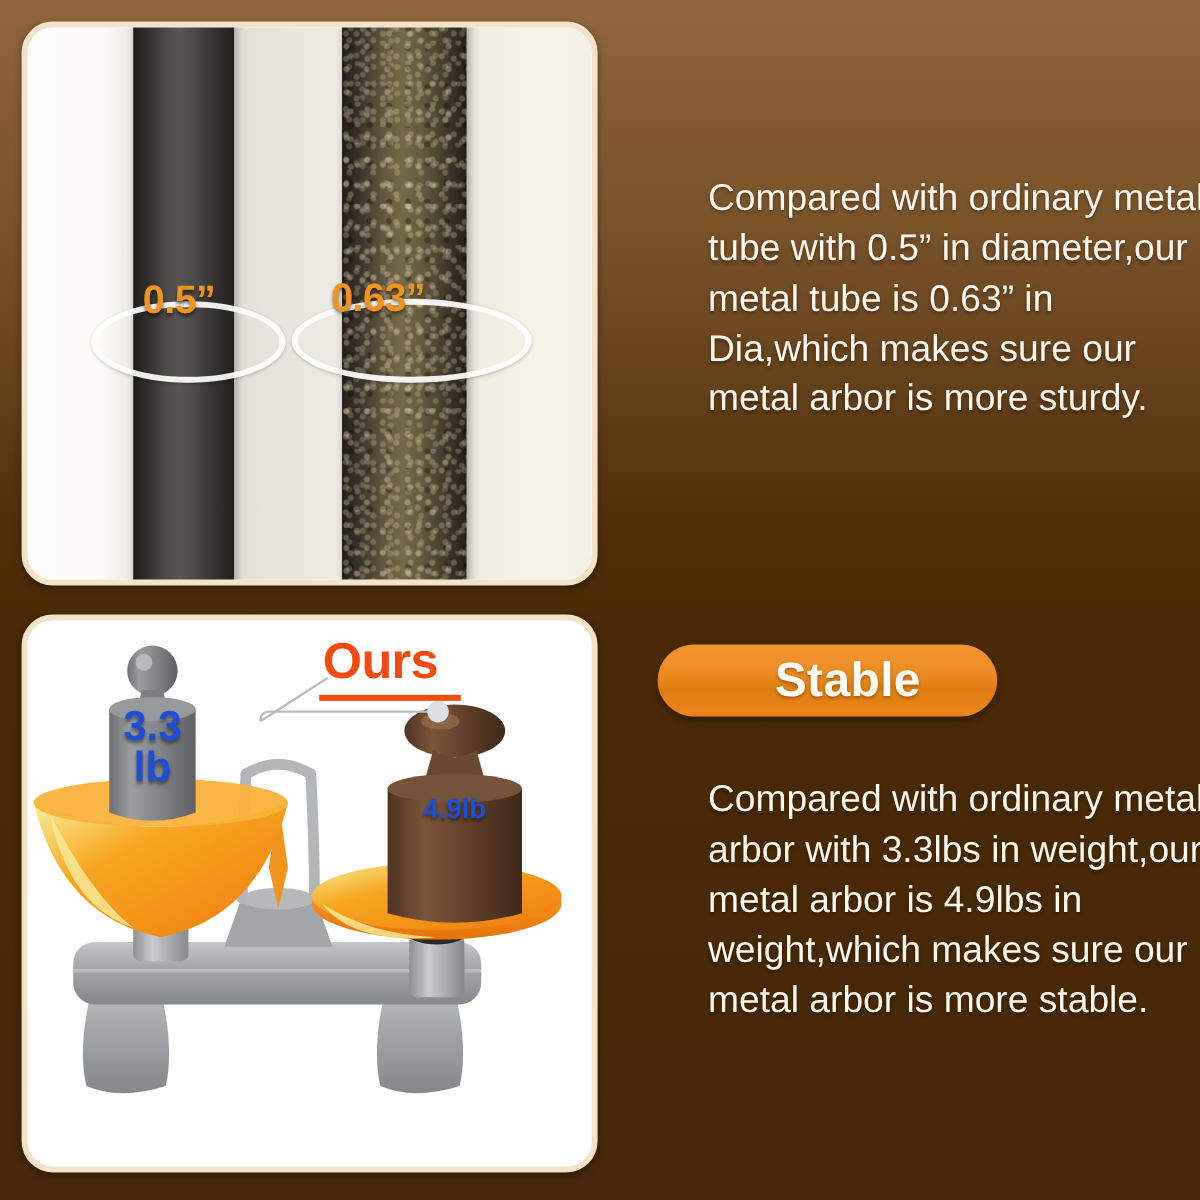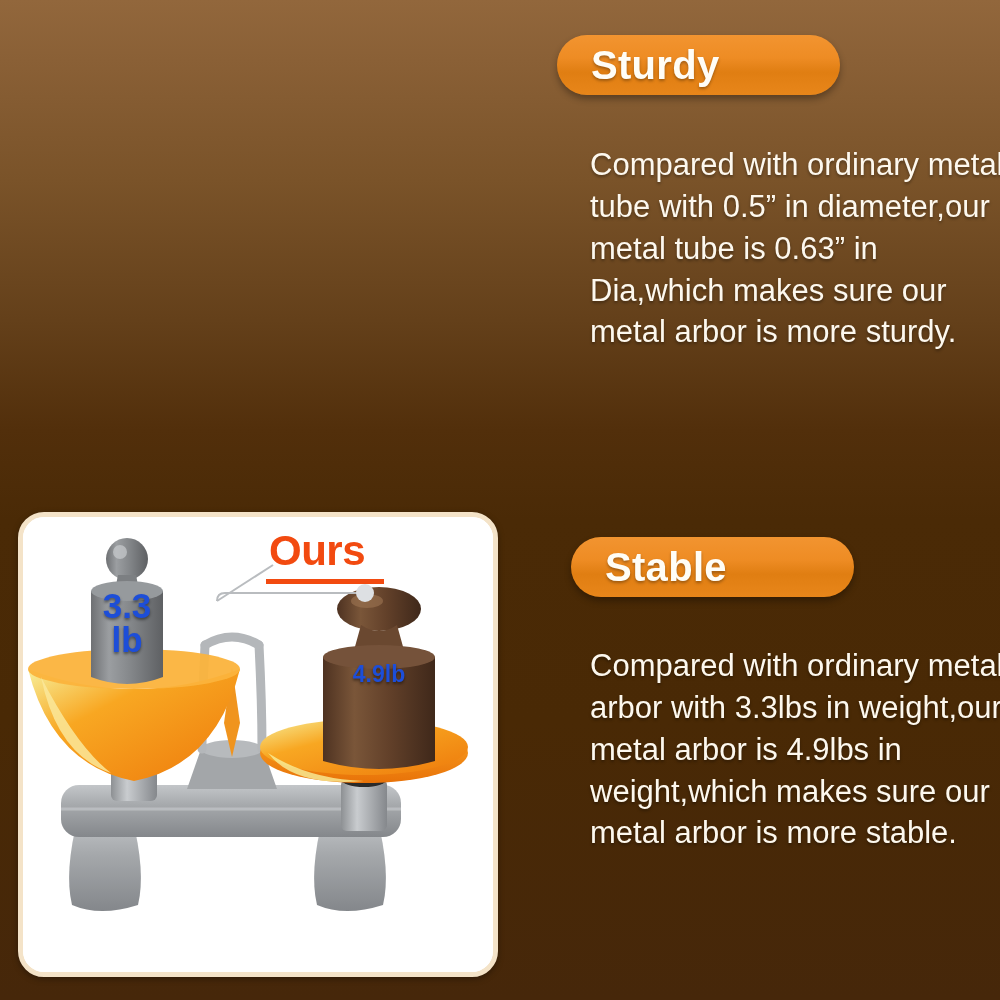--- a/index.html
+++ b/index.html
@@ -198,38 +198,50 @@
   }
   .pill-text {
     color: #fffdf6;
     font-weight: bold;
     font-size: 40px;
     padding-left: 34px;
     text-shadow: 0 2px 3px rgba(0,0,0,0.30);
     letter-spacing: 0.3px;
   }
   #pill-sturdy { left: 557px; top: 35px;  width: 283px; }
-  #pill-stable { left: 571px; top: 537px; width: 283px; }
+  #pill-stable { left: 548px; top: 537px; width: 283px; justify-content: center; }
 
   .body-text {
     position: absolute;
     color: #fdf8ee;
     font-size: 31px;
     line-height: 1.35;
     width: 420px;
     text-shadow: 0 2px 3px rgba(0,0,0,0.35);
   }
   #text-sturdy { left: 590px; top: 144px; }
   #text-stable { left: 590px; top: 645px; }
 </style>
 </head>
 <body>
 
 <div id="page">
 
+  <div class="card" id="card-tubes">
+    <div class="tube-photo">
+      <div class="tube" id="tube-left"></div>
+      <div class="tube" id="tube-right"></div>
+
+      <div class="tube-ring" id="ring-left"></div>
+      <div class="tube-ring" id="ring-right"></div>
+
+      <div class="tube-label" id="label-left">0.5”</div>
+      <div class="tube-label" id="label-right">0.63”</div>
+    </div>
+  </div>
 
   <div class="card" id="card-scale">
     <div class="scale-art">
 
       <svg class="scale-svg" width="460" height="445" viewBox="0 0 460 445">
         <defs>
           <linearGradient id="gPanOrange" x1="0" y1="0" x2="0" y2="1">
             <stop offset="0%" stop-color="#FDC24B"></stop>
             <stop offset="30%" stop-color="#F79A1E"></stop>
             <stop offset="100%" stop-color="#E87208"></stop>
@@ -322,23 +334,20 @@
 
       <div id="ours-label">Ours</div>
       <div id="ours-underline"></div>
 
       <div class="weight-text" id="weight-label-left">3.3
 lb</div>
       <div class="weight-text" id="weight-label-right">4.9lb</div>
     </div>
   </div>
 
-  <div class="pill" id="pill-sturdy">
-    <span class="pill-text">Sturdy</span>
-  </div>
   <div class="body-text" id="text-sturdy">Compared with ordinary metal tube with 0.5” in diameter,our metal tube is 0.63” in Dia,which makes sure our metal arbor is more sturdy.</div>
 
   <div class="pill" id="pill-stable">
     <span class="pill-text">Stable</span>
   </div>
   <div class="body-text" id="text-stable">Compared with ordinary metal arbor with 3.3lbs in weight,our metal arbor is 4.9lbs in weight,which makes sure our metal arbor is more stable.</div>
 
 </div>
 
 </body></html>

